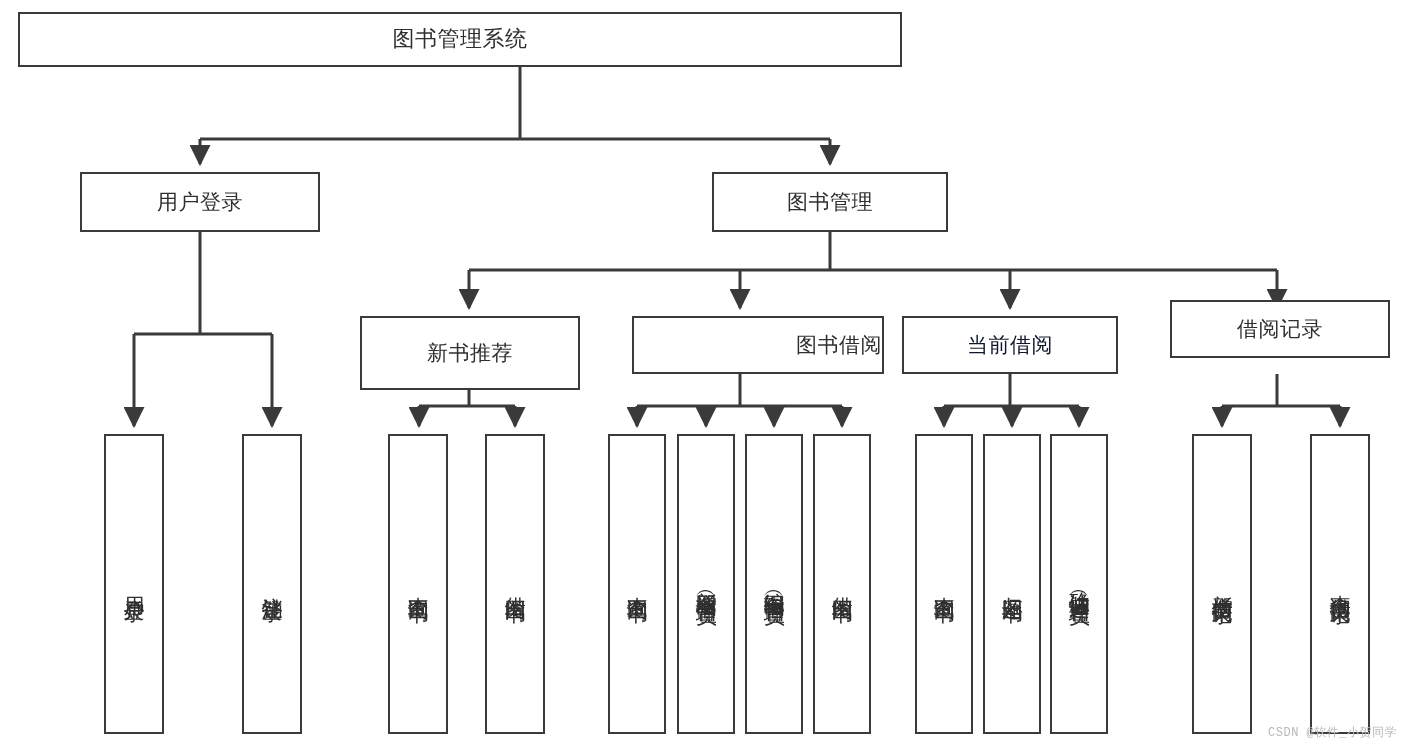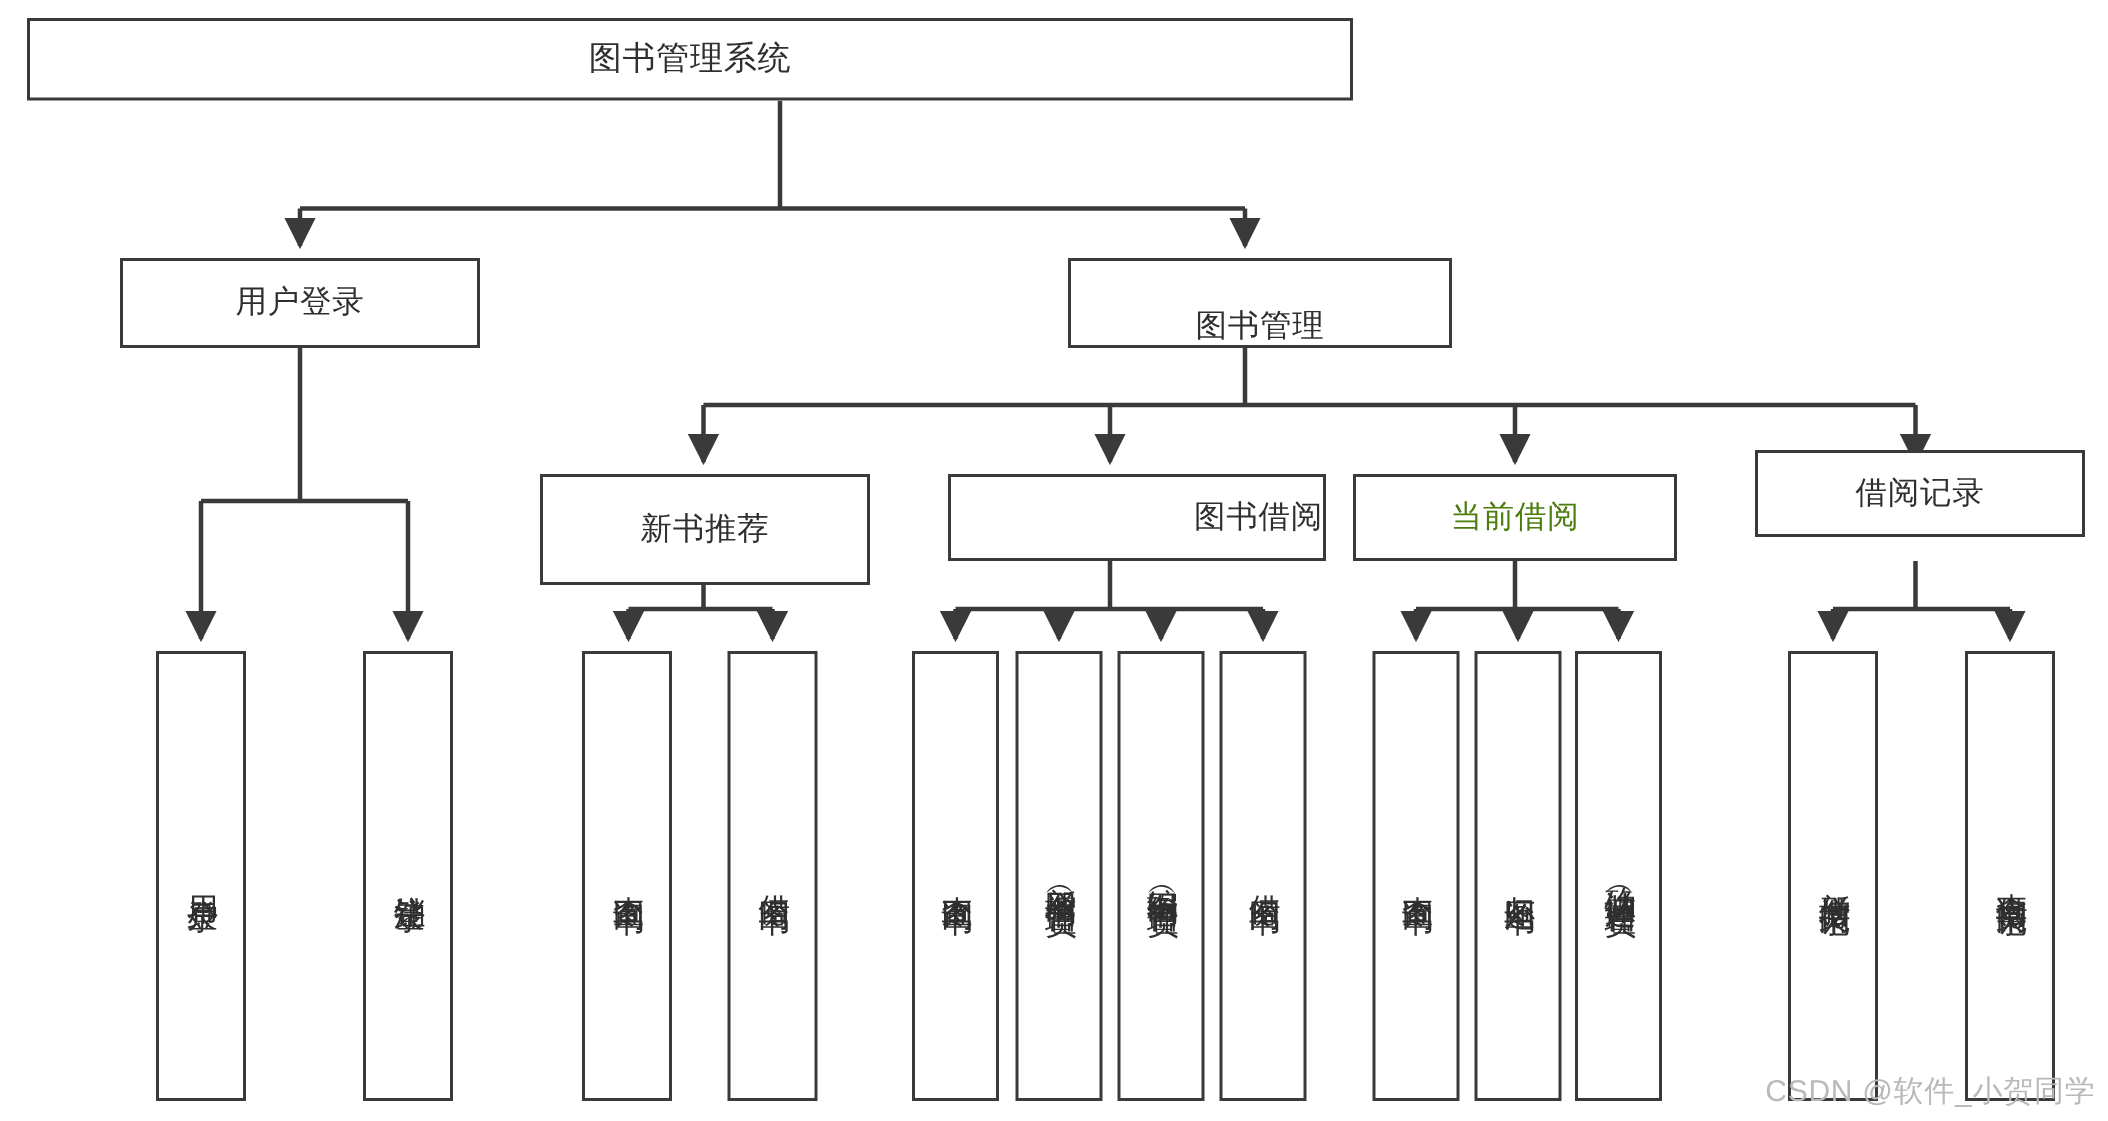--- a/index.html
+++ b/index.html
@@ -56,25 +56,25 @@
     writing-mode: vertical-rl;
     text-orientation: upright;
     white-space: nowrap;
     letter-spacing: 2px;
     display: block;
   }
   .watermark {
     position: absolute;
     right: 8px;
     bottom: 6px;
-    font-size: 20px;
+    font-size: 12px;
     color: #b9b9b9;
     letter-spacing: 0.5px;
     white-space: nowrap;
-    font-family: Liberation Sans, sans-serif;
+    font-family: Liberation Mono, monospace;
   }
 </style>
 </head>
 <body>
 
 <div id="canvas" style="background: rgb(255, 255, 255);">
 
   <svg id="edges" viewBox="0 0 1405 747" xmlns="http://www.w3.org/2000/svg">
     <defs>
       <marker id="arrow" viewBox="0 0 10 10" refX="9" refY="5" markerWidth="7" markerHeight="7" orient="auto-start-reverse">
@@ -125,31 +125,31 @@
     </g>
   </svg>
 
   <div class="node horiz root" id="n-root" style="left: 18px; top: 12px; width: 884px; height: 55px; border-color: rgb(58, 58, 58); color: rgb(47, 47, 47);">
     <span>图书管理系统</span>
   </div>
 
   <div class="node horiz" id="n-l1-0" style="left: 80px; top: 172px; width: 240px; height: 60px; border-color: rgb(58, 58, 58); color: rgb(47, 47, 47);">
     <span>用户登录</span>
   </div>
-  <div class="node horiz" id="n-l1-1" style="left: 712px; top: 172px; width: 256px; height: 60px; border-color: rgb(58, 58, 58); color: rgb(47, 47, 47); align-items: flex-end;">
+  <div class="node horiz" id="n-l1-1" style="left: 712px; top: 172px; width: 236px; height: 60px; border-color: rgb(58, 58, 58); color: rgb(47, 47, 47);">
     <span>图书管理</span>
   </div>
 
   <div class="node horiz" id="n-l2-0" style="left: 360px; top: 316px; width: 220px; height: 74px; border-color: rgb(58, 58, 58); color: rgb(47, 47, 47);">
     <span>新书推荐</span>
   </div>
   <div class="node horiz" id="n-l2-1" style="left: 632px; top: 316px; width: 252px; height: 58px; border-color: rgb(58, 58, 58); color: rgb(47, 47, 47); justify-content: flex-end;">
     <span>图书借阅</span>
   </div>
-  <div class="node horiz" id="n-l2-2" style="left: 902px; top: 316px; width: 216px; height: 58px; border-color: rgb(58, 58, 58); color: #4d7c0f;">
+  <div class="node horiz" id="n-l2-2" style="left: 902px; top: 316px; width: 216px; height: 58px; border-color: rgb(58, 58, 58); color: #0f172a;">
     <span>当前借阅</span>
   </div>
   <div class="node horiz" id="n-l2-3" style="left: 1170px; top: 300px; width: 220px; height: 58px; border-color: rgb(58, 58, 58); color: rgb(47, 47, 47);">
     <span>借阅记录</span>
   </div>
 
   <div class="node leaf" id="n-leaf-0" style="left: 104px; top: 434px; width: 60px; height: 300px; border-color: rgb(58, 58, 58); color: rgb(47, 47, 47);">
     <span class="vlabel">用户登录</span>
   </div>
   <div class="node leaf" id="n-leaf-1" style="left: 242px; top: 434px; width: 60px; height: 300px; border-color: rgb(58, 58, 58); color: rgb(47, 47, 47);">

